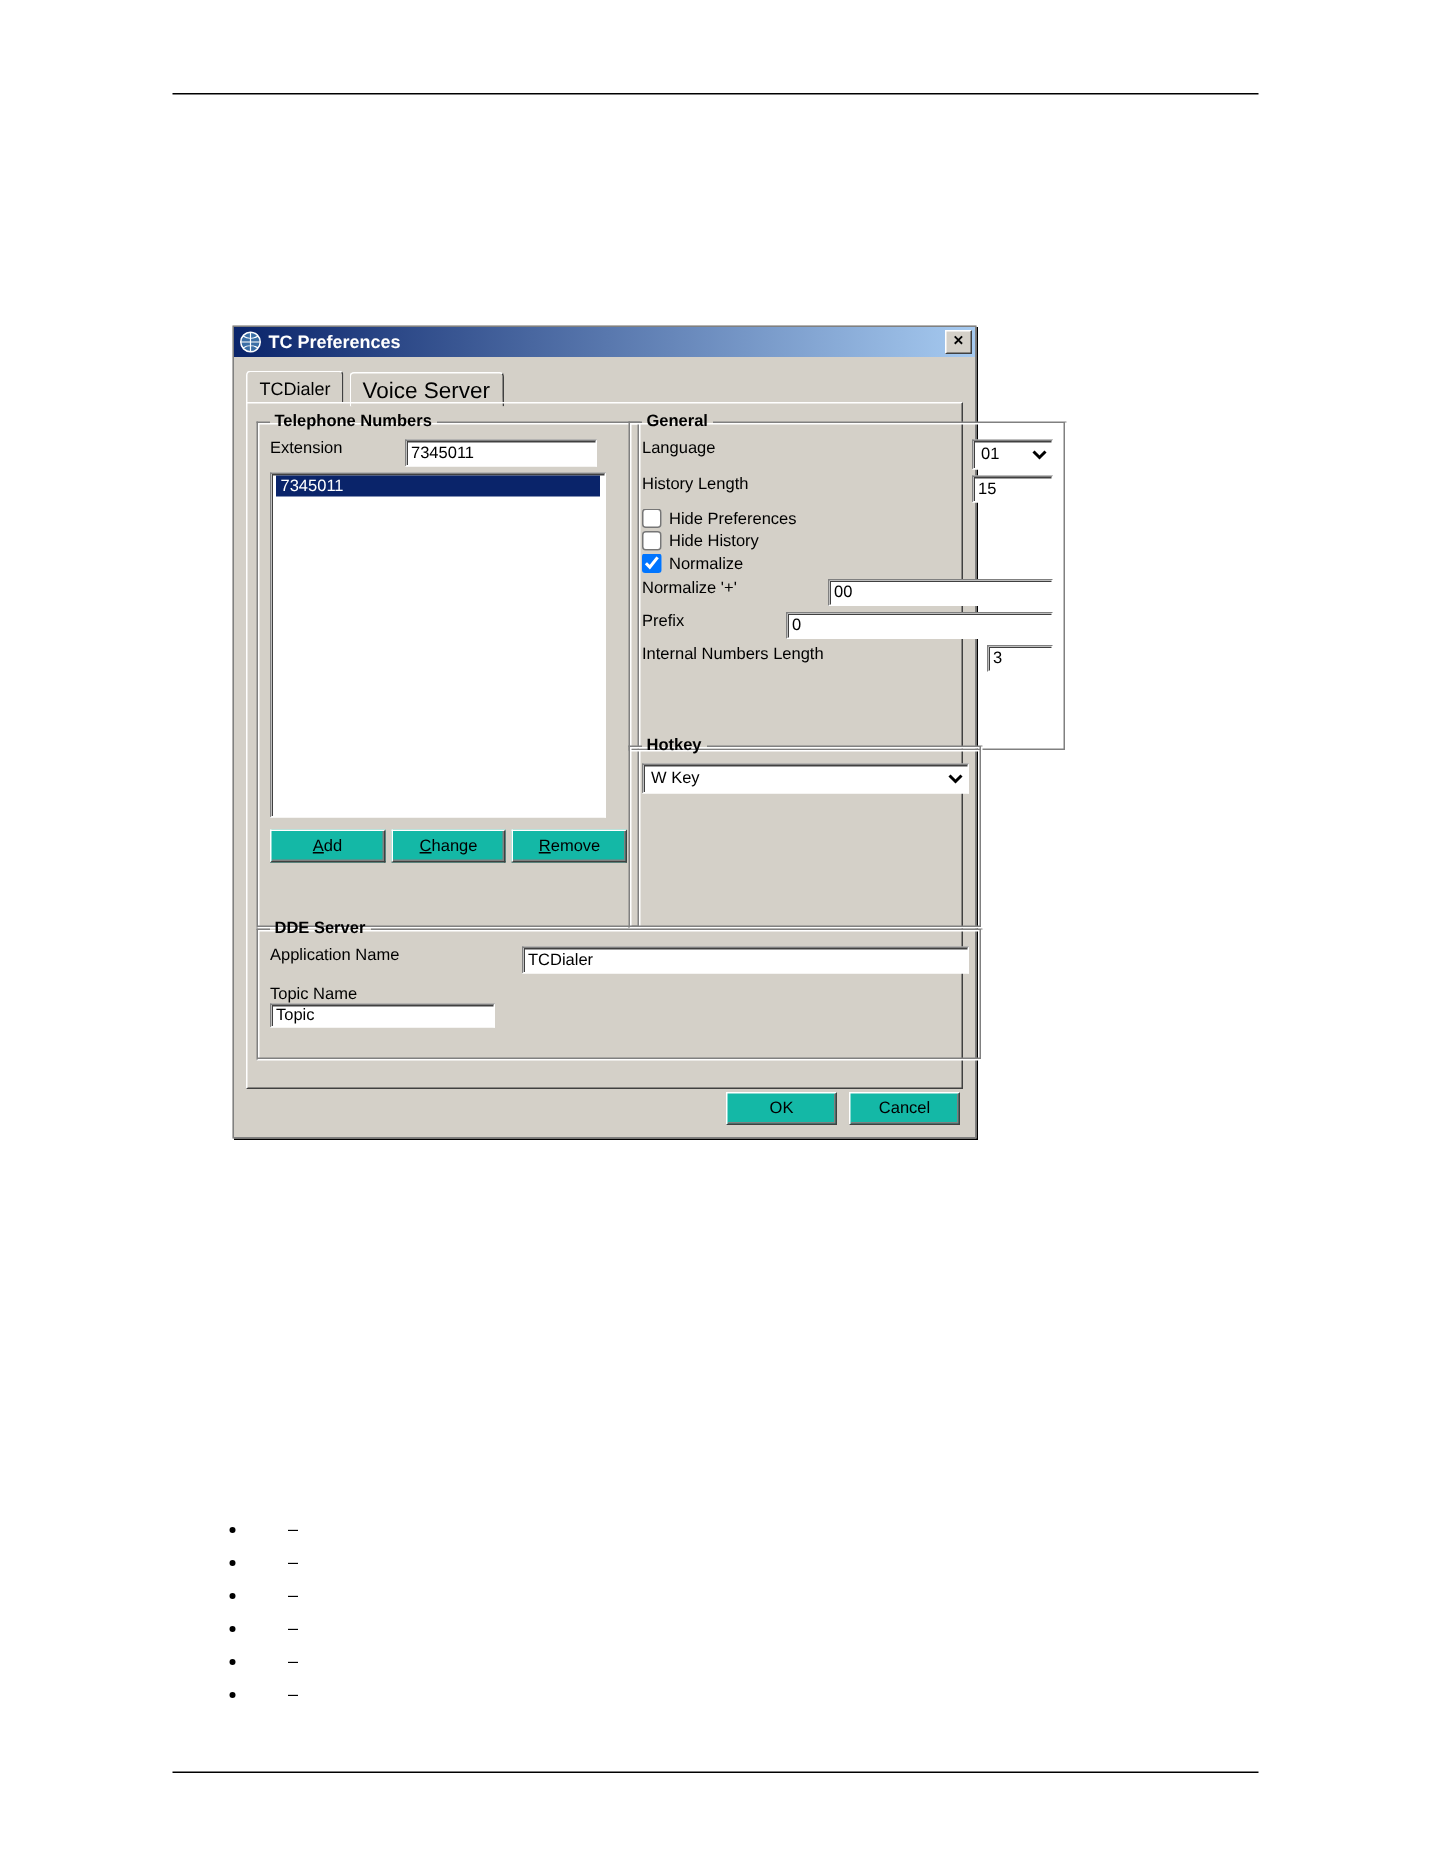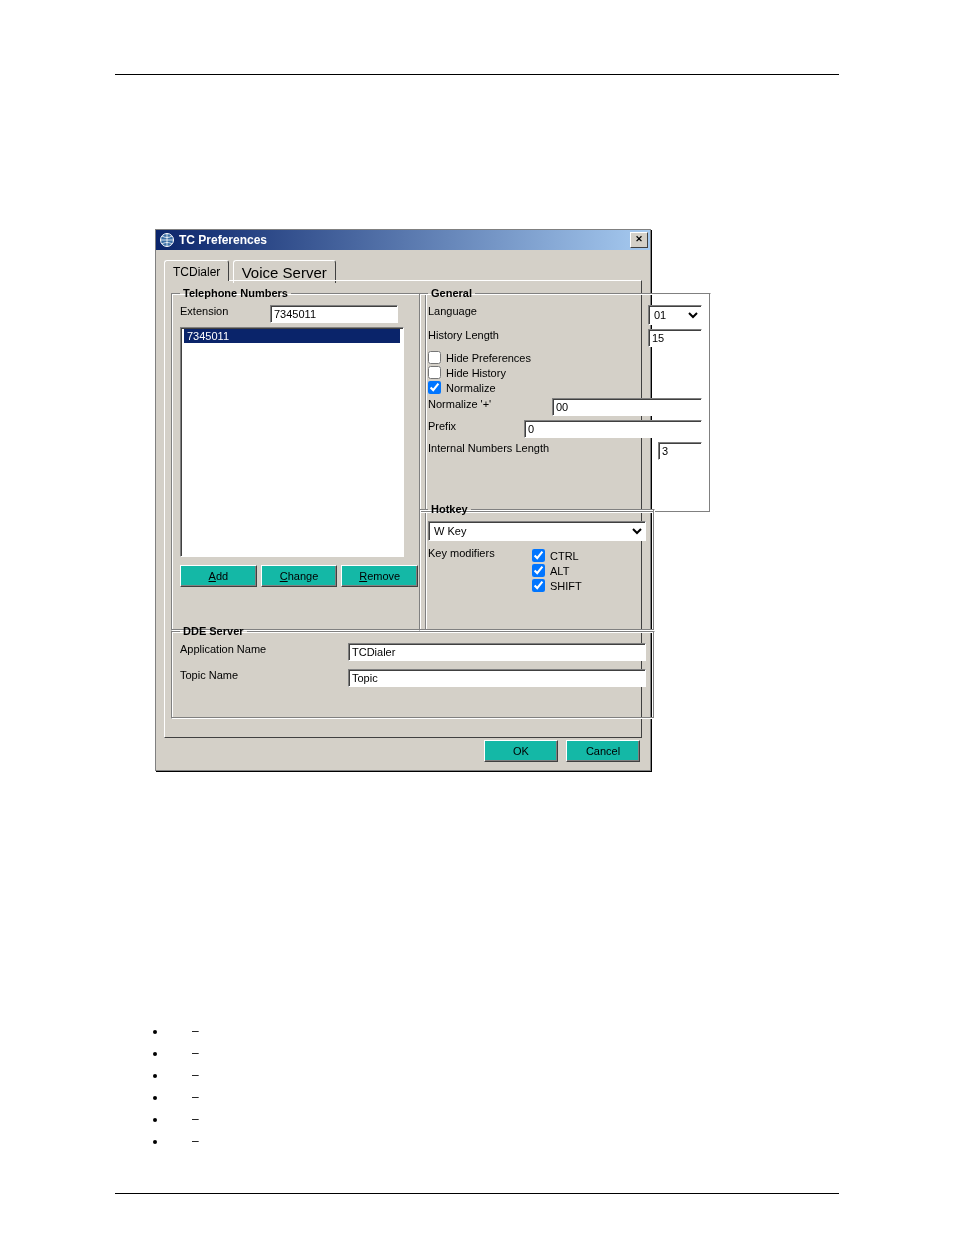--- a/index.html
+++ b/index.html
@@ -10,21 +10,20 @@
     background: #fff;
     font-family: "Tahoma", "Segoe UI", sans-serif;
     font-size: 12px;
     color: #000;
     position: relative;
   }
   .page {
     position: relative;
     width: 954px;
     height: 1092px;
-    margin-top: 12px;
   }
   .top-rule, .bottom-rule {
     position: absolute;
     left: 115px;
     right: 115px;
     height: 0;
     border-top: 1px solid #000;
   }
   .top-rule { top: 62px; }
   .bottom-rule { top: 1181px; }
@@ -292,46 +291,29 @@
             <span class="lbl" style="flex:1">Internal Numbers Length</span>
             <input class="text" style="width: 44px;" value="3">
           </div>
         </fieldset>
 
         <fieldset class="grp-hotkey">
           <legend>Hotkey</legend>
           <select class="combo" style="width:100%">
             <option>W Key</option>
           </select>
-          <div class="row" style="margin-top:6px; align-items:flex-start;">
-            <span class="lbl" style="width:104px">Key modifiers</span>
-            <div>
-              <div class="checkbox-row">
-                  <input type="checkbox" checked="" style="">
-                  <span>CTRL</span>
-                </div>
-              <div class="checkbox-row">
-                  <input type="checkbox" checked="" style="">
-                  <span>ALT</span>
-                </div>
-              <div class="checkbox-row">
-                  <input type="checkbox" checked="" style="">
-                  <span>SHIFT</span>
-                </div>
-            </div>
-          </div>
         </fieldset>
 
         <fieldset class="grp-dde">
           <legend>DDE Server</legend>
           <div class="row">
             <span class="lbl" style="width:168px">Application Name</span>
             <input class="text" style="flex: 1 1 0%;" value="TCDialer">
           </div>
-          <div class="row" style="margin-top:8px;">
+          <div class="row" style="margin-top:8px;flex-direction:column;">
             <span class="lbl" style="width:168px">Topic Name</span>
             <input class="text" style="flex: 1 1 0%;" value="Topic">
           </div>
         </fieldset>
 
       </div>
 
       <div class="dlgbuttons">
         <button class="btn">OK</button>
         <button class="btn">Cancel</button>

